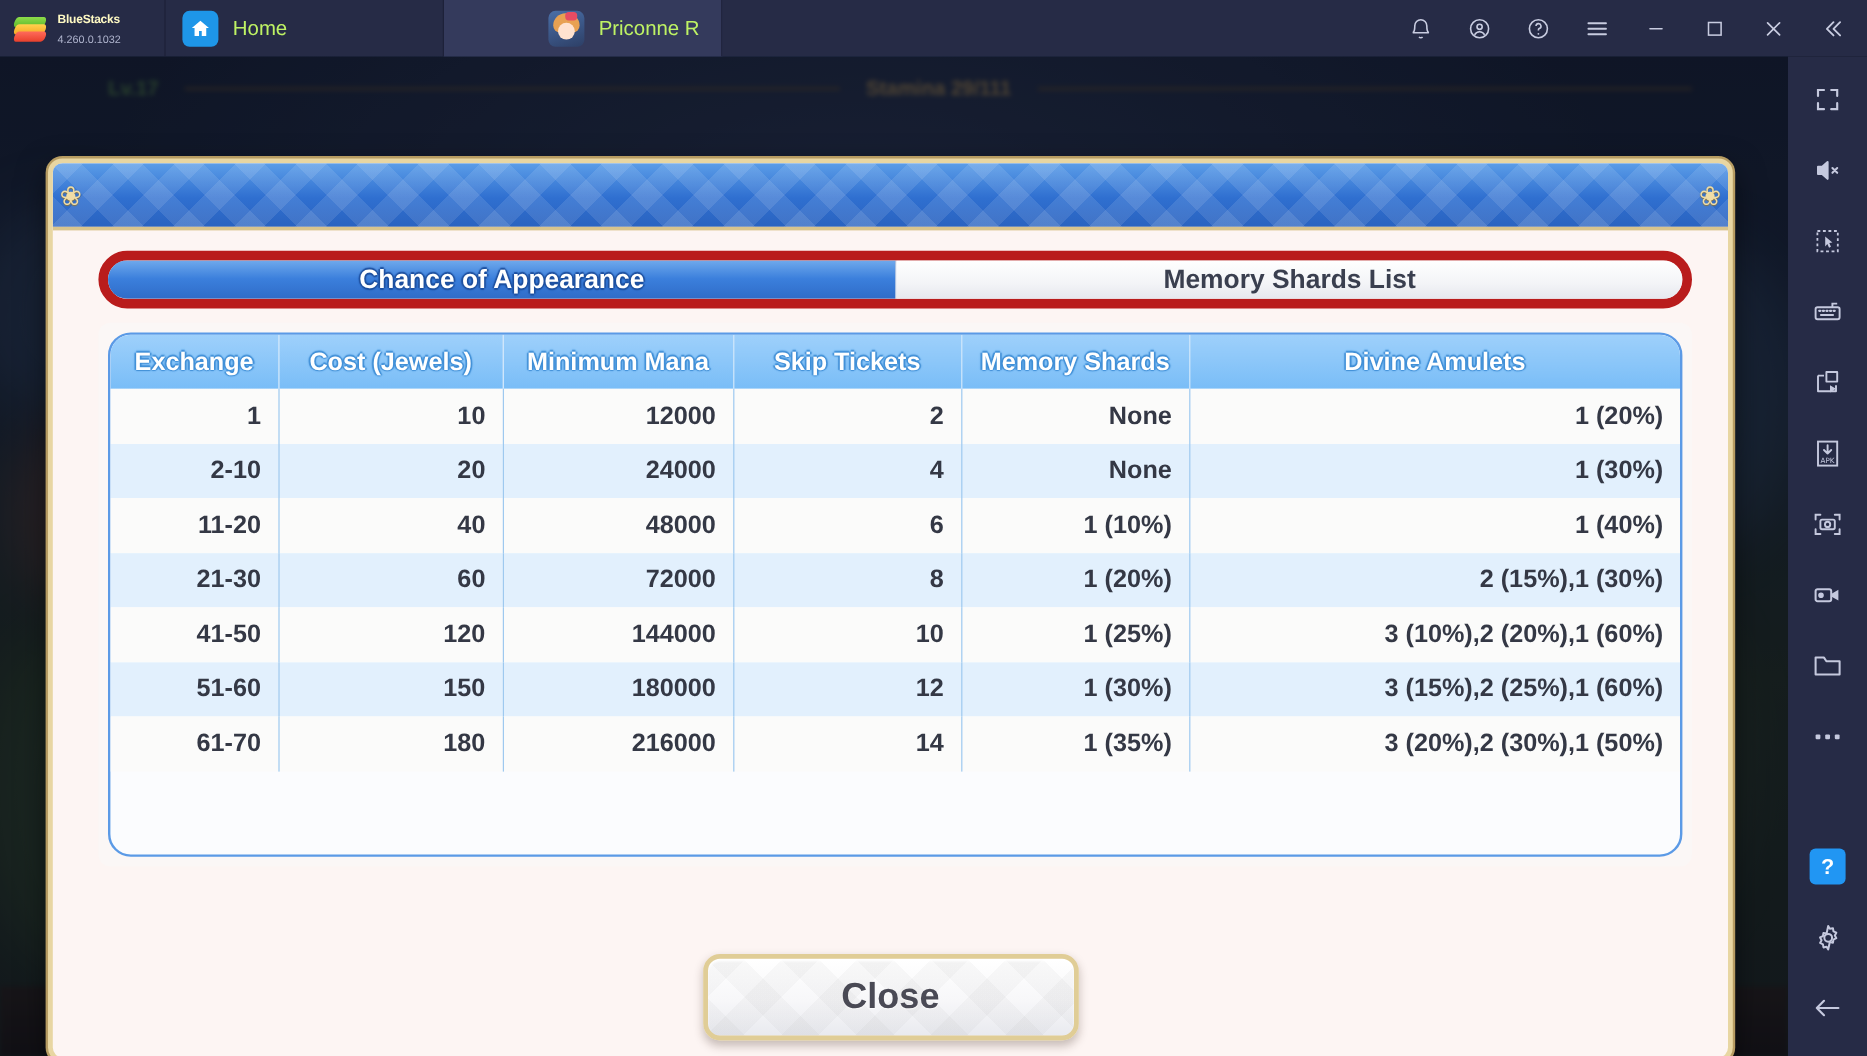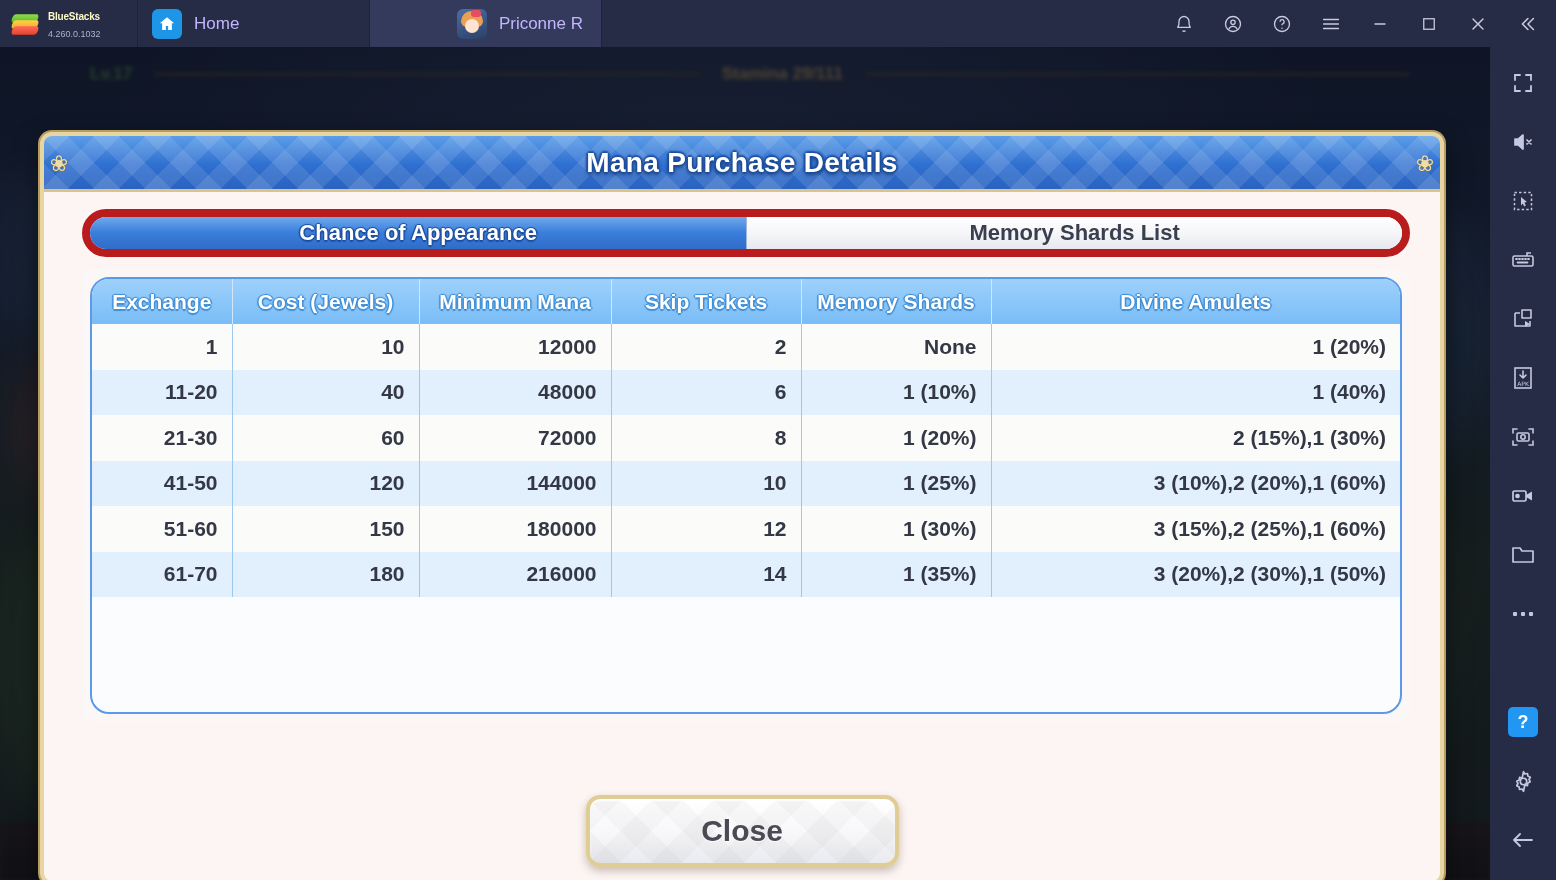--- a/index.html
+++ b/index.html
@@ -60,21 +60,21 @@
     background:#e8a152; border-radius:11px 11px 6px 6px;
   }
   .tab .tico.char .face {
     position:absolute; top:10px; left:8px; width:14px; height:14px;
     background:#ffe2cf; border-radius:50%;
   }
   .tab .tico.char .bow {
     position:absolute; top:1px; left:14px; width:10px; height:7px;
     background:#e74c63; border-radius:3px;
   }
-  .tab .tlabel { color: #c4b5fd; font-size: 17px; white-space: nowrap; }
+  .tab .tlabel { color: #bef264; font-size: 17px; white-space: nowrap; }
 
   #tb-spacer { flex: 1; }
   #tb-icons { display: flex; align-items: center; gap: 3px; padding-right: 6px; }
   .tbtn {
     width: 46px; height: 47px; display:flex; align-items:center; justify-content:center;
     cursor: pointer; color:#c8cce0;
   }
   .tbtn svg { display:block; }
 
   
@@ -309,21 +309,20 @@
     <div class="nav"><i class="ic"></i><span>Menu</span></div>
   </div>
 
   <div id="dimmer"></div>
 
   <div id="modal">
     <div id="modalframe">
 
       <div id="titleband">
         <span class="orn l">❀</span>
-        <span class="ttl">Mana Purchase Details</span>
         <span class="orn r">❀</span>
       </div>
 
       <div id="tabsrow">
         <div id="tabswitch">
           <div class="sw on">Chance of Appearance</div>
           <div class="sw off">Memory Shards List</div>
         </div>
       </div>
 
@@ -351,20 +350,28 @@
             <tbody>
               <tr>
                 <td>1</td>
                 <td>10</td>
                 <td>12000</td>
                 <td>2</td>
                 <td>None</td>
                 <td>1 (20%)</td>
               </tr>
               <tr>
+                <td>2-10</td>
+                <td>20</td>
+                <td>24000</td>
+                <td>4</td>
+                <td>None</td>
+                <td>1 (30%)</td>
+              </tr>
+              <tr>
                 <td>11-20</td>
                 <td>40</td>
                 <td>48000</td>
                 <td>6</td>
                 <td>1 (10%)</td>
                 <td>1 (40%)</td>
               </tr>
               <tr>
                 <td>21-30</td>
                 <td>60</td>

